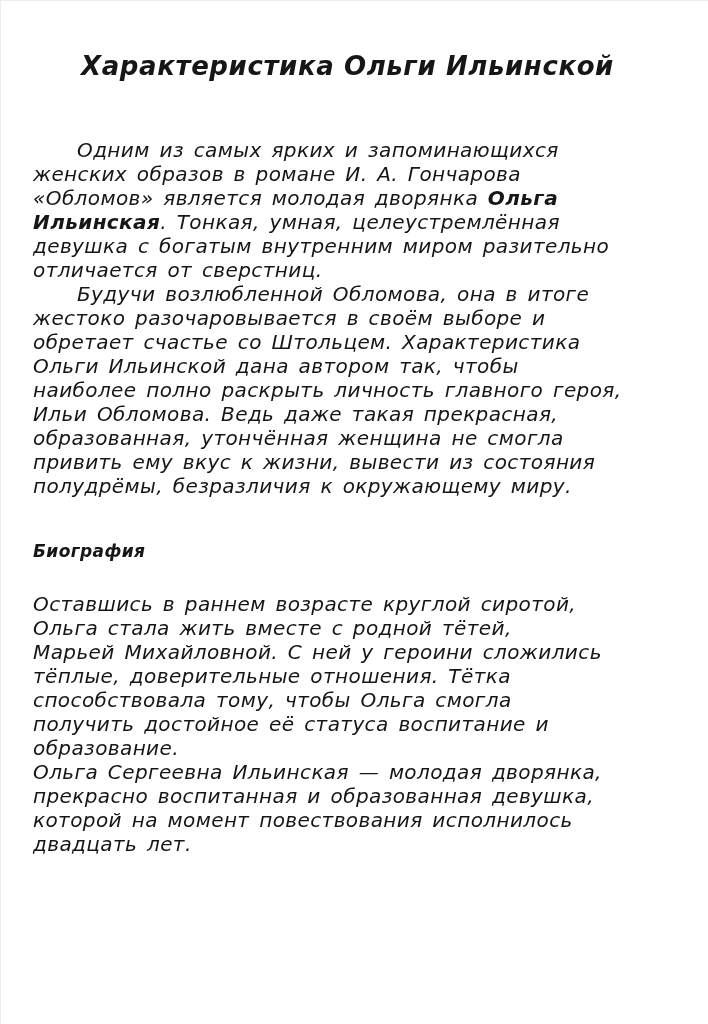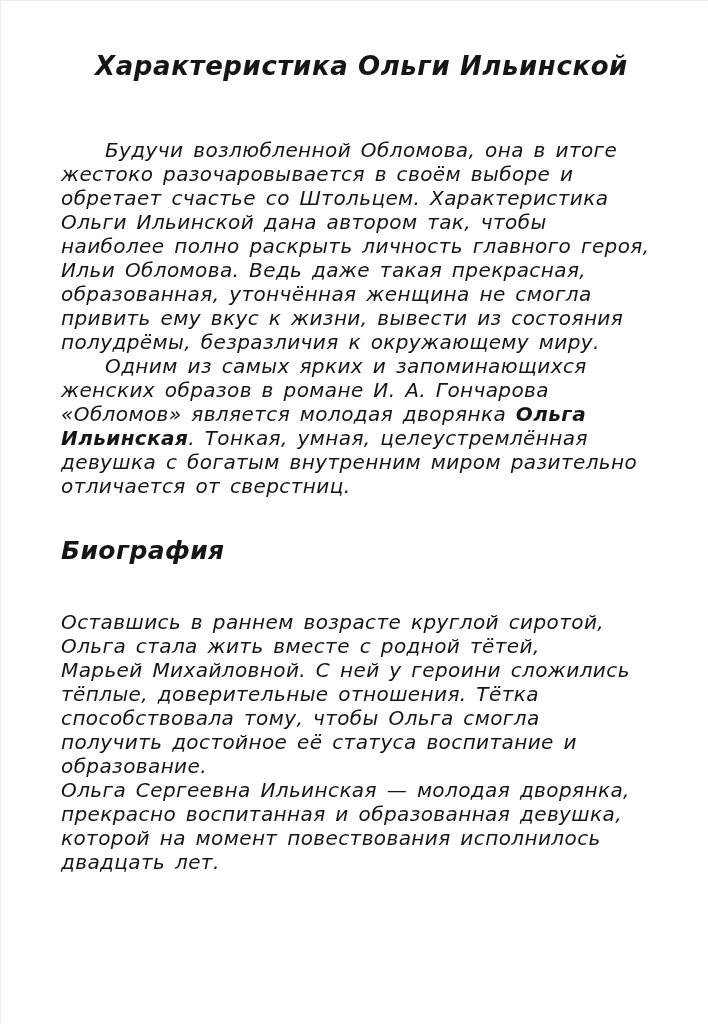--- a/index.html
+++ b/index.html
@@ -7,21 +7,21 @@
     padding: 0;
     background: #ffffff;
   }
   .page {
     position: relative;
     width: 708px;
     height: 1024px;
     box-sizing: border-box;
     background: #ffffff;
     box-shadow: inset 1px 1px 0 #ededed;
-    padding: 50px 46px 0 61px;
+    padding: 50px 46px 0 33px;
     font-family: "DejaVu Sans", sans-serif;
     font-style: italic;
     color: #161616;
     overflow: hidden;
   }
   .title {
     margin: 0 0 56px 0;
     text-align: center;
     font-size: 26px;
     line-height: 32px;
@@ -36,52 +36,52 @@
     word-spacing: 3px;
     white-space: pre-line;
   }
   .para .bold {
     font-weight: bold;
   }
   .indent {
     text-indent: 44px;
   }
   .section-heading {
-    margin: 38px 0 44px 0;
-    font-size: 25px;
+    margin: 38px 0 26px 0;
+    font-size: 17px;
     line-height: 30px;
     font-weight: bold;
     letter-spacing: 0.4px;
   }
   .spaced {
     margin-top: 24px;
   }
 </style>
 </head>
 <body>
 
 <div class="page">
   <h1 class="title">Характеристика Ольги Ильинской</h1>
 
   <div>
+    <p class="para indent"><span>Одним из самых ярких и запоминающихся
+женских образов в романе И. А. Гончарова
+«Обломов» является молодая дворянка </span><span class="bold">Ольга
+Ильинская</span><span>. Тонкая, умная, целеустремлённая
+девушка с богатым внутренним миром разительно
+отличается от сверстниц.</span></p>
     <p class="para indent">Будучи возлюбленной Обломова, она в итоге
 жестоко разочаровывается в своём выборе и
 обретает счастье со Штольцем. Характеристика
 Ольги Ильинской дана автором так, чтобы
 наиболее полно раскрыть личность главного героя,
 Ильи Обломова. Ведь даже такая прекрасная,
 образованная, утончённая женщина не смогла
 привить ему вкус к жизни, вывести из состояния
 полудрёмы, безразличия к окружающему миру.</p>
-    <p class="para indent"><span>Одним из самых ярких и запоминающихся
-женских образов в романе И. А. Гончарова
-«Обломов» является молодая дворянка </span><span class="bold">Ольга
-Ильинская</span><span>. Тонкая, умная, целеустремлённая
-девушка с богатым внутренним миром разительно
-отличается от сверстниц.</span></p>
   </div>
 
   <h2 class="section-heading">Биография</h2>
 
   <div>
     <p class="para spaced">Оставшись в раннем возрасте круглой сиротой,
 Ольга стала жить вместе с родной тётей,
 Марьей Михайловной. С ней у героини сложились
 тёплые, доверительные отношения. Тётка
 способствовала тому, чтобы Ольга смогла

